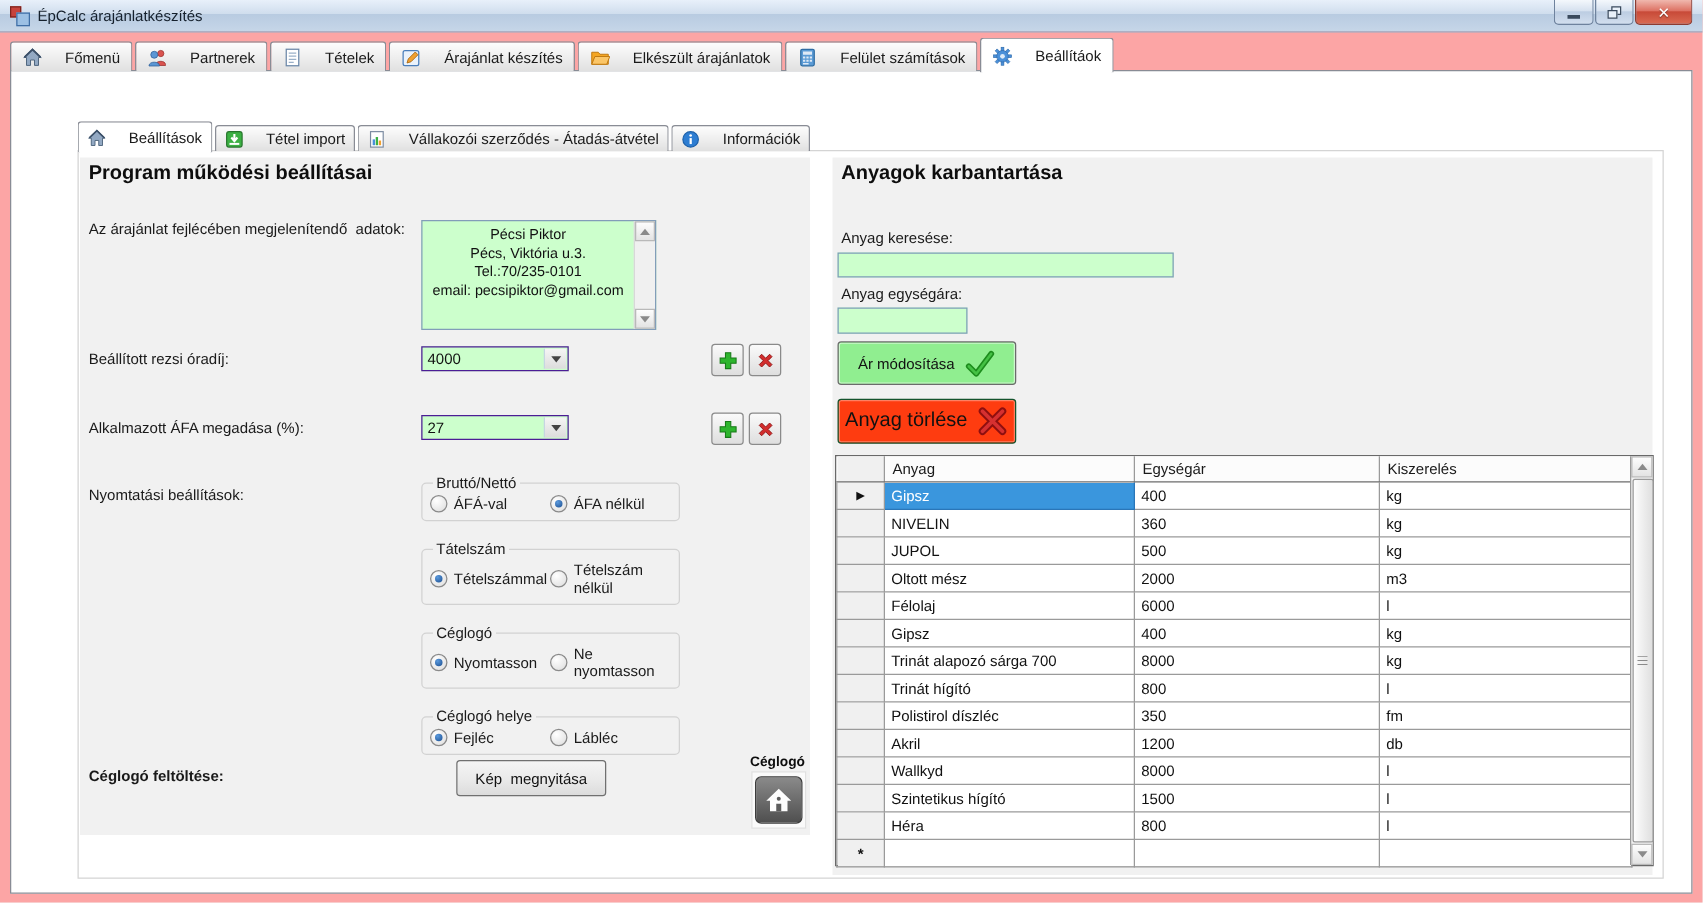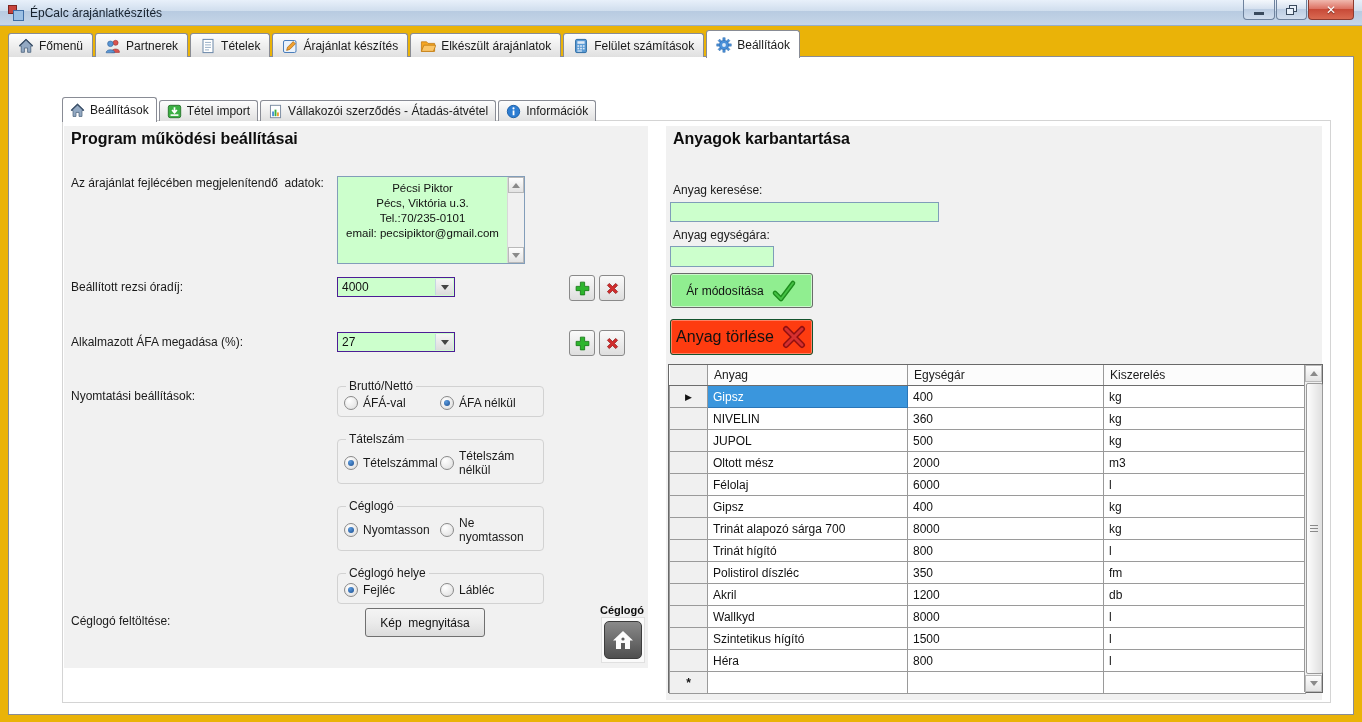--- a/index.html
+++ b/index.html
@@ -1,18 +1,18 @@
 <!DOCTYPE html>
 <html><head>
 <meta charset="utf-8">
 <style>
   html,body{margin:0;padding:0;}
   body{width:1362px;height:722px;overflow:hidden;background:#e9e9e9;
        font-family:"Liberation Sans","DejaVu Sans",sans-serif;-webkit-font-smoothing:antialiased;}
-  #window{position:relative;width:1362px;height:722px;background:#eab308;}
+  #window{position:relative;width:1362px;height:722px;background:#fca5a5;}
 
   
   #titlebar{position:absolute;left:0;top:0;width:1362px;height:25px;
     background:linear-gradient(#e8f0fa 0%,#cfdded 45%,#b8cbe1 46%,#c6d6e8 100%);
     border-bottom:1px solid #98aec7;display:flex;align-items:center;}
   #app-icon{position:relative;width:16px;height:16px;margin:0 6px 0 8px;}
   #app-icon .sq1{position:absolute;left:0;top:0;width:7px;height:7px;background:#c8433c;border:1px solid #7d241f;}
   #app-icon .sq2{position:absolute;left:5px;top:5px;width:9px;height:9px;background:#9cc0e4;border:1px solid #3f6ea5;}
   #window-title{font-size:12px;color:#15202c;}
   #win-btns{position:absolute;right:8px;top:0;display:flex;gap:1px;}
@@ -23,21 +23,21 @@
   .glyph-restore{position:relative;width:11px;height:9px;}
   .glyph-restore i{position:absolute;border:1px solid #3a4a5d;background:#e9f1fa;}
   .glyph-restore i.b1{left:3px;top:0;width:6px;height:5px;}
   .glyph-restore i.b2{left:0;top:3px;width:6px;height:5px;}
   .glyph-close{color:#fff;font-size:12px;font-weight:bold;text-shadow:0 1px 1px rgba(0,0,0,.45);line-height:1;}
 
   
   .tabstrip{position:absolute;display:flex;align-items:flex-end;gap:2px;z-index:5;}
   #main-tabs{left:8px;top:30px;height:27px;}
   #sub-tabs{left:62px;top:97px;height:24px;}
-  .tab{display:flex;align-items:center;gap:5px;background:linear-gradient(#fdfdfd,#ececec 60%,#e0e0e0);
+  .tab{display:flex;align-items:center;gap:18px;background:linear-gradient(#fdfdfd,#ececec 60%,#e0e0e0);
     border:1px solid #898c95;border-bottom:none;border-radius:3px 3px 0 0;
     font-size:12px;color:#1a1a1a;cursor:default;position:relative;}
   #main-tabs .tab{height:23px;padding:0 9px;}
   #sub-tabs .tab{height:20px;padding:0 7px;}
   .tab.active{background:#fff;margin-bottom:-1px;z-index:6;}
   #main-tabs .tab.active{height:27px;}
   #sub-tabs .tab.active{height:24px;}
   .tab svg{width:16px;height:16px;flex:0 0 auto;}
   #sub-tabs .tab svg{width:15px;height:15px;}
 
@@ -373,21 +373,21 @@
               <span>Fejléc</span>
             </span>
             <span class="opt">
               <span class="radio"></span>
               <span>Lábléc</span>
             </span>
           </div>
         </fieldset>
       </div>
 
-    <div class="lbl" style="left:7px;top:488px;">Céglogó feltöltése:</div>
+    <div class="lbl" style="left:7px;top:488px;font-weight:bold;">Céglogó feltöltése:</div>
     <div class="pushbtn" style="left:273px;top:482px;width:118px;height:27px;">Kép  megnyitása</div>
 
     <div id="logo-caption">Céglogó</div>
     <div id="logo-box">
       <span id="logo-house">
         <svg viewBox="0 0 24 24">
             <path d="M12 3 L22 12.5 h-3 V21 H5 v-8.5 H2 Z" fill="#fdfdfd"></path>
             <rect x="10" y="15" width="4" height="6" fill="#5c5c5c"></rect>
             <circle cx="12" cy="11" r="1.6" fill="#5c5c5c"></circle>
           </svg>

